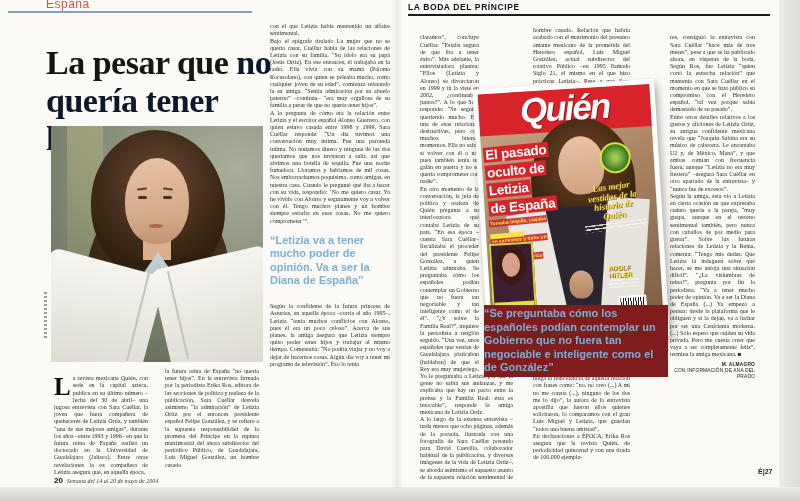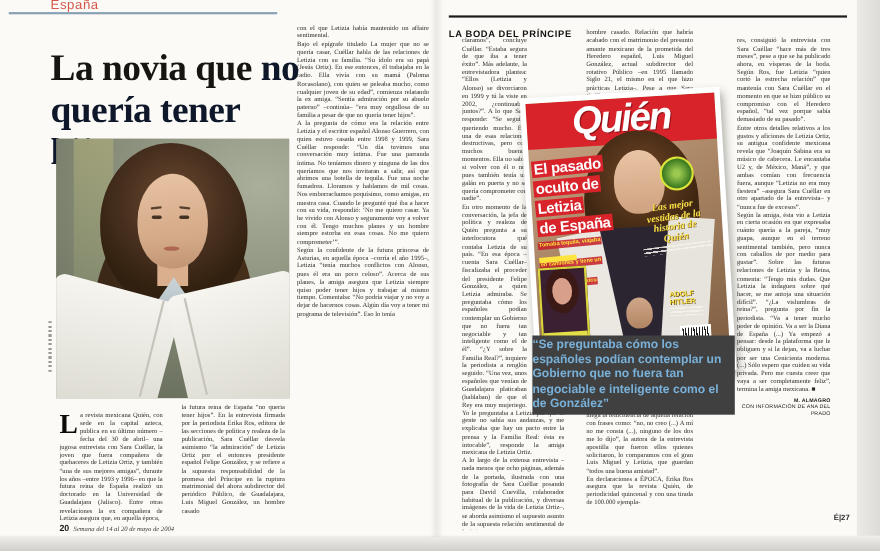--- a/index.html
+++ b/index.html
@@ -52,29 +52,29 @@
   .colB{left:157px;top:368px;width:94px;height:108px;}
   .dropcap{float:left;font:700 25px/21px "Liberation Serif",serif;color:#0c0b09;margin:1px 2px 0 0;filter:none;}
   .rcol{left:262px;top:16px;width:120px;height:464px;overflow:hidden;}
   .pq{font:700 11px/13.5px "Liberation Sans","DejaVu Sans",sans-serif;color:#79b0d8;filter:none;white-space:normal;}
   .pq-left{margin:9px 0 8px 0;text-align:left;}
   .footer-left{left:46px;top:477px;font:400 6px/8px "Liberation Serif",serif;color:#3a3832;font-style:italic;}
   .footer-pn{font:700 8px/8px "Liberation Sans",sans-serif;font-style:normal;color:#15130f;margin-right:4px;text-align:right;}
 
   
   .right-page{left:400px;top:0;width:378px;height:488px;}
-  .rp-label{left:8px;top:2px;font:800 8.5px/10px "Liberation Sans",sans-serif;color:#111;letter-spacing:.6px;margin-top:24px;}
+  .rp-label{left:8px;top:2px;font:800 8.5px/10px "Liberation Sans",sans-serif;color:#111;letter-spacing:.6px;}
   .rule-right{left:8px;top:14px;width:362px;height:2px;background:#1c1c1c;}
   .rcol1{left:20px;top:20px;width:93px;height:462px;}
   .rcol2{left:133px;top:20px;width:97px;height:462px;}
   .rcol3{left:243px;top:20px;width:112px;height:462px;}
   .sp-r{float:right;width:31px;height:276px;margin:62px 0 2px 3px;}
   .sp-l{float:left;width:24px;height:280px;margin:62px 3px 2px 0;}
   .sp-mid{width:100%;height:276px;}
-  .pq-right{left:84px;top:305px;width:184px;background:#404040;padding:2px 0;z-index:6;}
+  .pq-right{left:84px;top:305px;width:184px;background:#7f1d1d;padding:2px 0;z-index:6;}
   .byline{margin-top:3px;text-align:right;font:700 4.8px/6px "Liberation Sans",sans-serif;color:#1a1a1a;filter:none;white-space:normal;letter-spacing:.2px;}
   .byline .b2{font-weight:400;}
   .footer-right{left:758px;top:468px;font:700 7px/8px "Liberation Sans",sans-serif;color:#2a2a2a;z-index:9;}
 
   
   .cover{left:80px;top:84px;width:172px;height:248px;background:#fff;padding:5px;
     transform:rotate(-3.5deg);box-shadow:2px 5px 9px rgba(40,40,30,.4);z-index:5;}
   .cover-in{position:relative;width:100%;height:100%;overflow:hidden;
     background:linear-gradient(150deg,#cdaa8b 0%,#a27e5d 55%,#7a5a3f 100%);}
   .cv-band{left:0;top:0;width:100%;height:42px;background:#d8232b;}
@@ -120,21 +120,21 @@
 
 <div class="abs strip-right"></div>
 <div class="abs strip-bottom"></div>
 <div class="abs gutter"></div>
 
 <div class="abs left-page">
   <div class="abs espana">España</div>
   <div class="abs rule-left"></div>
 
   <div class="abs headline">
-    <div><span>La novia que </span><span class="hl-red">no</span></div>
+    <div><span>La pesar que </span><span class="hl-red">no</span></div>
     <div class="hl-red">quería tener hijos</div>
   </div>
 
   <div class="abs photo">
     <div class="abs ph-streak"></div>
     <div class="abs ph-hair-l"></div>
     <div class="abs ph-hair-r"></div>
     <div class="abs ph-hair"></div>
     <div class="abs ph-neck"></div>
     <div class="abs ph-face"></div>
@@ -153,20 +153,21 @@
 
   <div class="abs bt colA">
     <span class="dropcap">L</span><span>a revista mexicana Quién, con sede en la capital azteca, publica en su último número –fecha del 30 de abril– una jugosa entrevista con Sara Cuéllar, la joven que fuera compañera de quehaceres de Letizia Ortiz, y también “una de sus mejores amigas”, durante los años –entre 1993 y 1996– en que la futura reina de España realizó un doctorado en la Universidad de Guadalajara (Jalisco). Entre otras revelaciones la ex compañera de Letizia asegura que, en aquella época,</span>
   </div>
   <div class="abs bt colB">la futura reina de España “no quería tener hijos”. En la entrevista firmada por la periodista Erika Ros, editora de las secciones de política y realeza de la publicación, Sara Cuéllar desvela asimismo “la admiración” de Letizia Ortiz por el entonces presidente español Felipe González, y se refiere a la supuesta responsabilidad de la promesa del Príncipe en la ruptura matrimonial del ahora subdirector del periódico Público, de Guadalajara, Luis Miguel González, un hombre casado</div>
 
   <div class="abs bt rcol">
     <span>con el que Letizia había mantenido un affaire sentimental.
 Bajo el epígrafe titulado La mujer que no se quería casar, Cuéllar habla de las relaciones de Letizia con su familia. “Su ídolo era su papá (Jesús Ortiz). En ese entonces, él trabajaba en la radio. Ella vivía con su mamá (Paloma Rocasolano), con quien se peleaba mucho, como cualquier joven de su edad”, comienza relatando la ex amiga. “Sentía admiración por su abuelo paterno” –continúa– “era muy orgullosa de su familia a pesar de que no quería tener hijos”.
 A la pregunta de cómo era la relación entre Letizia y el escritor español Alonso Guerrero, con quien estuvo casada entre 1998 y 1999, Sara Cuéllar responde: “Un día tuvimos una conversación muy íntima. Fue una parranda íntima. No teníamos dinero y ninguna de las dos queríamos que nos invitaran a salir, así que abrimos una botella de tequila. Fue una noche fumadora. Lloramos y hablamos de mil cosas. Nos emborrachamos poquísimo, como amigas, en nuestra casa. Cuando le pregunté qué iba a hacer con su vida, respondió: ‘No me quiero casar. Ya he vivido con Alonso y seguramente voy a volver con él. Tengo muchos planes y un hombre siempre estorba en esas cosas. No me quiero comprometer’”.</span>
+    <div class="pq pq-left">“Letizia va a tener mucho poder de opinión. Va a ser la Diana de España”</div>
     <span>Según la confidente de la futura princesa de Asturias, en aquella época –corría el año 1995–, Letizia “tenía muchos conflictos con Alonso, pues él era un poco celoso”. Acerca de sus planes, la amiga asegura que Letizia siempre quiso poder tener hijos y trabajar al mismo tiempo. Comentaba: “No podría viajar y no voy a dejar de hacernos cosas. Algún día voy a tener mi programa de televisión”. Eso lo tenía</span>
   </div>
 
   <div class="abs footer-left">
     <span class="footer-pn">20</span><span>Semana del 14 al 20 de mayo de 2004</span>
   </div>
 </div>
 
 <div class="abs right-page">
   <div class="abs rp-label">LA BODA DEL PRÍNCIPE</div>

